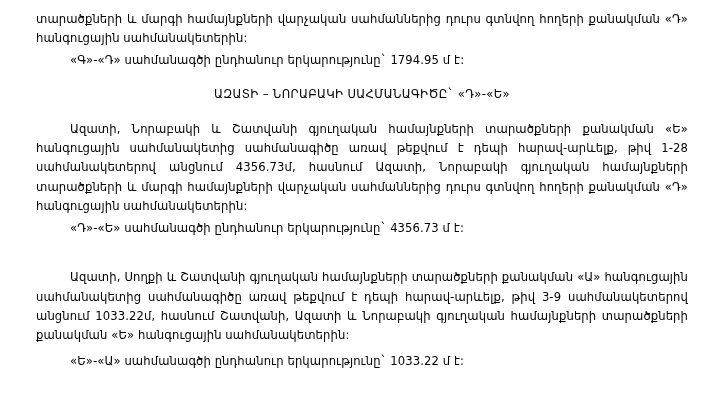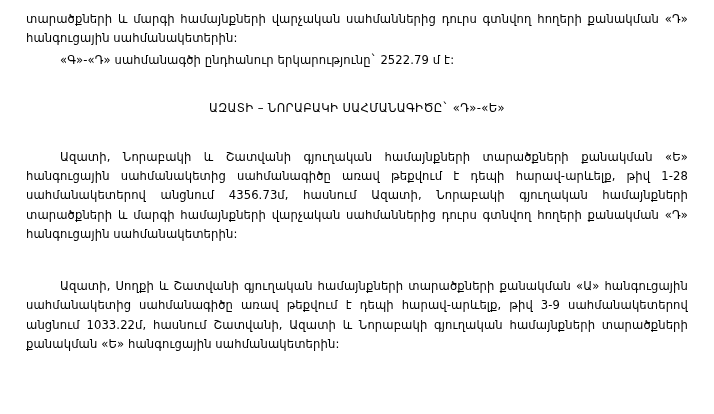--- a/index.html
+++ b/index.html
@@ -12,73 +12,75 @@
     background: #ffffff;
     font-family: "DejaVu Sans", sans-serif;
     color: #000000;
     overflow: hidden;
   }
   .page {
     position: relative;
     width: 714px;
     height: 414px;
     box-sizing: border-box;
-    padding: 10px 26px 0 26px;
+    padding: 10px 26px 0 36px;
   }
   .para {
     font-size: 11.6px;
     line-height: 1.66;
     text-align: justify;
     text-justify: inter-word;
     margin: 0;
     letter-spacing: 0.1px;
   }
   .para.indent {
     text-indent: 34px;
   }
   .para.quote {
     text-indent: 34px;
   }
   .heading {
     font-size: 11.6px;
     line-height: 1.66;
     text-align: center;
-    margin: 14px;
+    margin: 0;
     letter-spacing: 0.35px;
   }
   .sp-3 { height: 3px; }
   .sp-6 { height: 7px; }
   .sp-13 { height: 14px; }
   .sp-16 { height: 16px; }
 </style>
 </head>
 <body>
 
 <div class="page">
 
   <p class="para">տարածքների և մարգի համայնքների վարչական սահմաններից դուրս գտնվող հողերի քանակման «Դ» հանգուցային սահմանակետերին:</p>
 
   <div class="sp-3"></div>
 
-  <p class="para quote">«Գ»-«Դ» սահմանագծի ընդհանուր երկարությունը` 2522.79 մ է:</p>
+  <p class="para quote">«Գ»-«Դ» սահմանագծի ընդհանուր երկարությունը` 1794.95 մ է:</p>
 
   <div class="sp-13"></div>
 
   <p class="heading">ԱԶԱՏԻ – ՆՈՐԱԲԱԿԻ ՍԱՀՄԱՆԱԳԻԾԸ` «Դ»-«Ե»</p>
 
   <div class="sp-16"></div>
 
   <p class="para indent">Ազատի, Նորաբակի և Շատվանի գյուղական համայնքների տարածքների քանակման «Ե» հանգուցային սահմանակետից սահմանագիծը առավ թեքվում է դեպի հարավ-արևելք, թիվ 1-28 սահմանակետերով անցնում 4356.73մ, հասնում Ազատի, Նորաբակի գյուղական համայնքների տարածքների և մարգի համայնքների վարչական սահմաններից դուրս գտնվող հողերի քանակման «Դ» հանգուցային սահմանակետերին:</p>
 
   <div class="sp-3"></div>
 
+  <p class="para quote">«Դ»-«Ե» սահմանագծի ընդհանուր երկարությունը` 4356.73 մ է:</p>
 
   <div class="sp-13"></div>
 
 
   <div class="sp-16"></div>
 
   <p class="para indent">Ազատի, Սողքի և Շատվանի գյուղական համայնքների տարածքների քանակման «Ա» հանգուցային սահմանակետից սահմանագիծը առավ թեքվում է դեպի հարավ-արևելք, թիվ 3-9 սահմանակետերով անցնում 1033.22մ, հասնում Շատվանի, Ազատի և Նորաբակի գյուղական համայնքների տարածքների քանակման «Ե» հանգուցային սահմանակետերին:</p>
 
   <div class="sp-6"></div>
 
+  <p class="para quote">«Ե»-«Ա» սահմանագծի ընդհանուր երկարությունը` 1033.22 մ է:</p>
 
 </div>
 
 </body></html>

